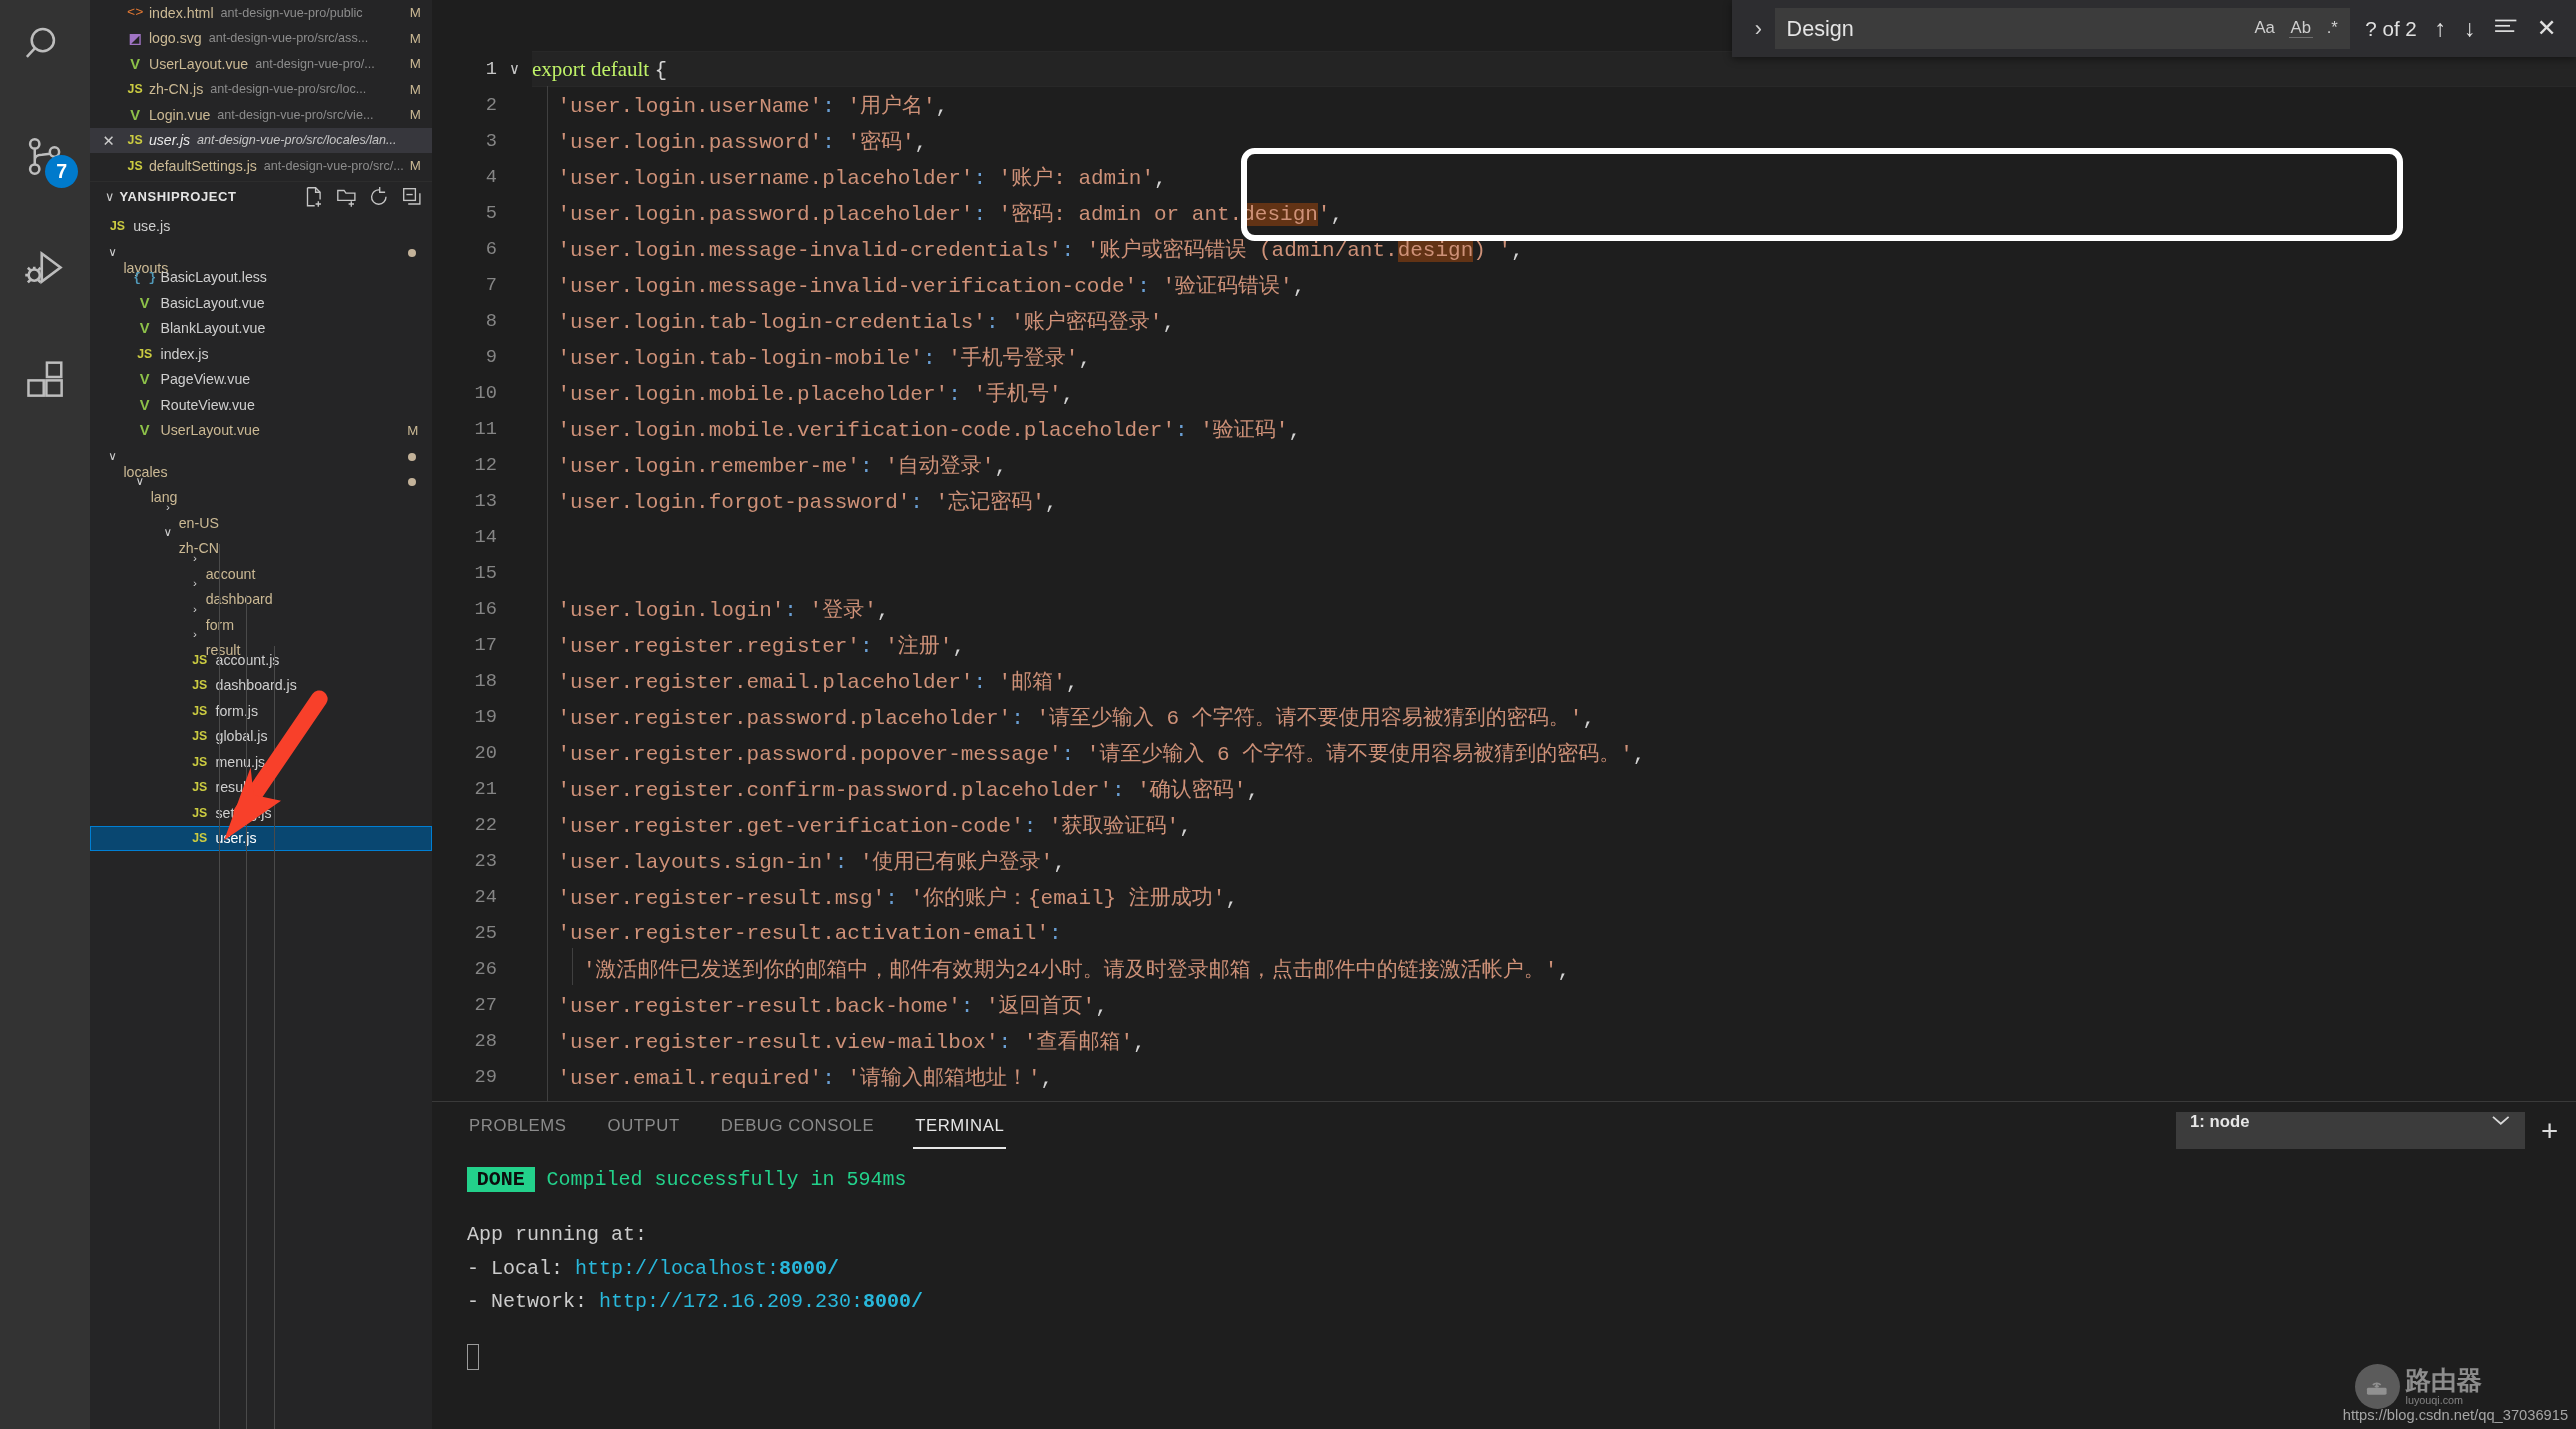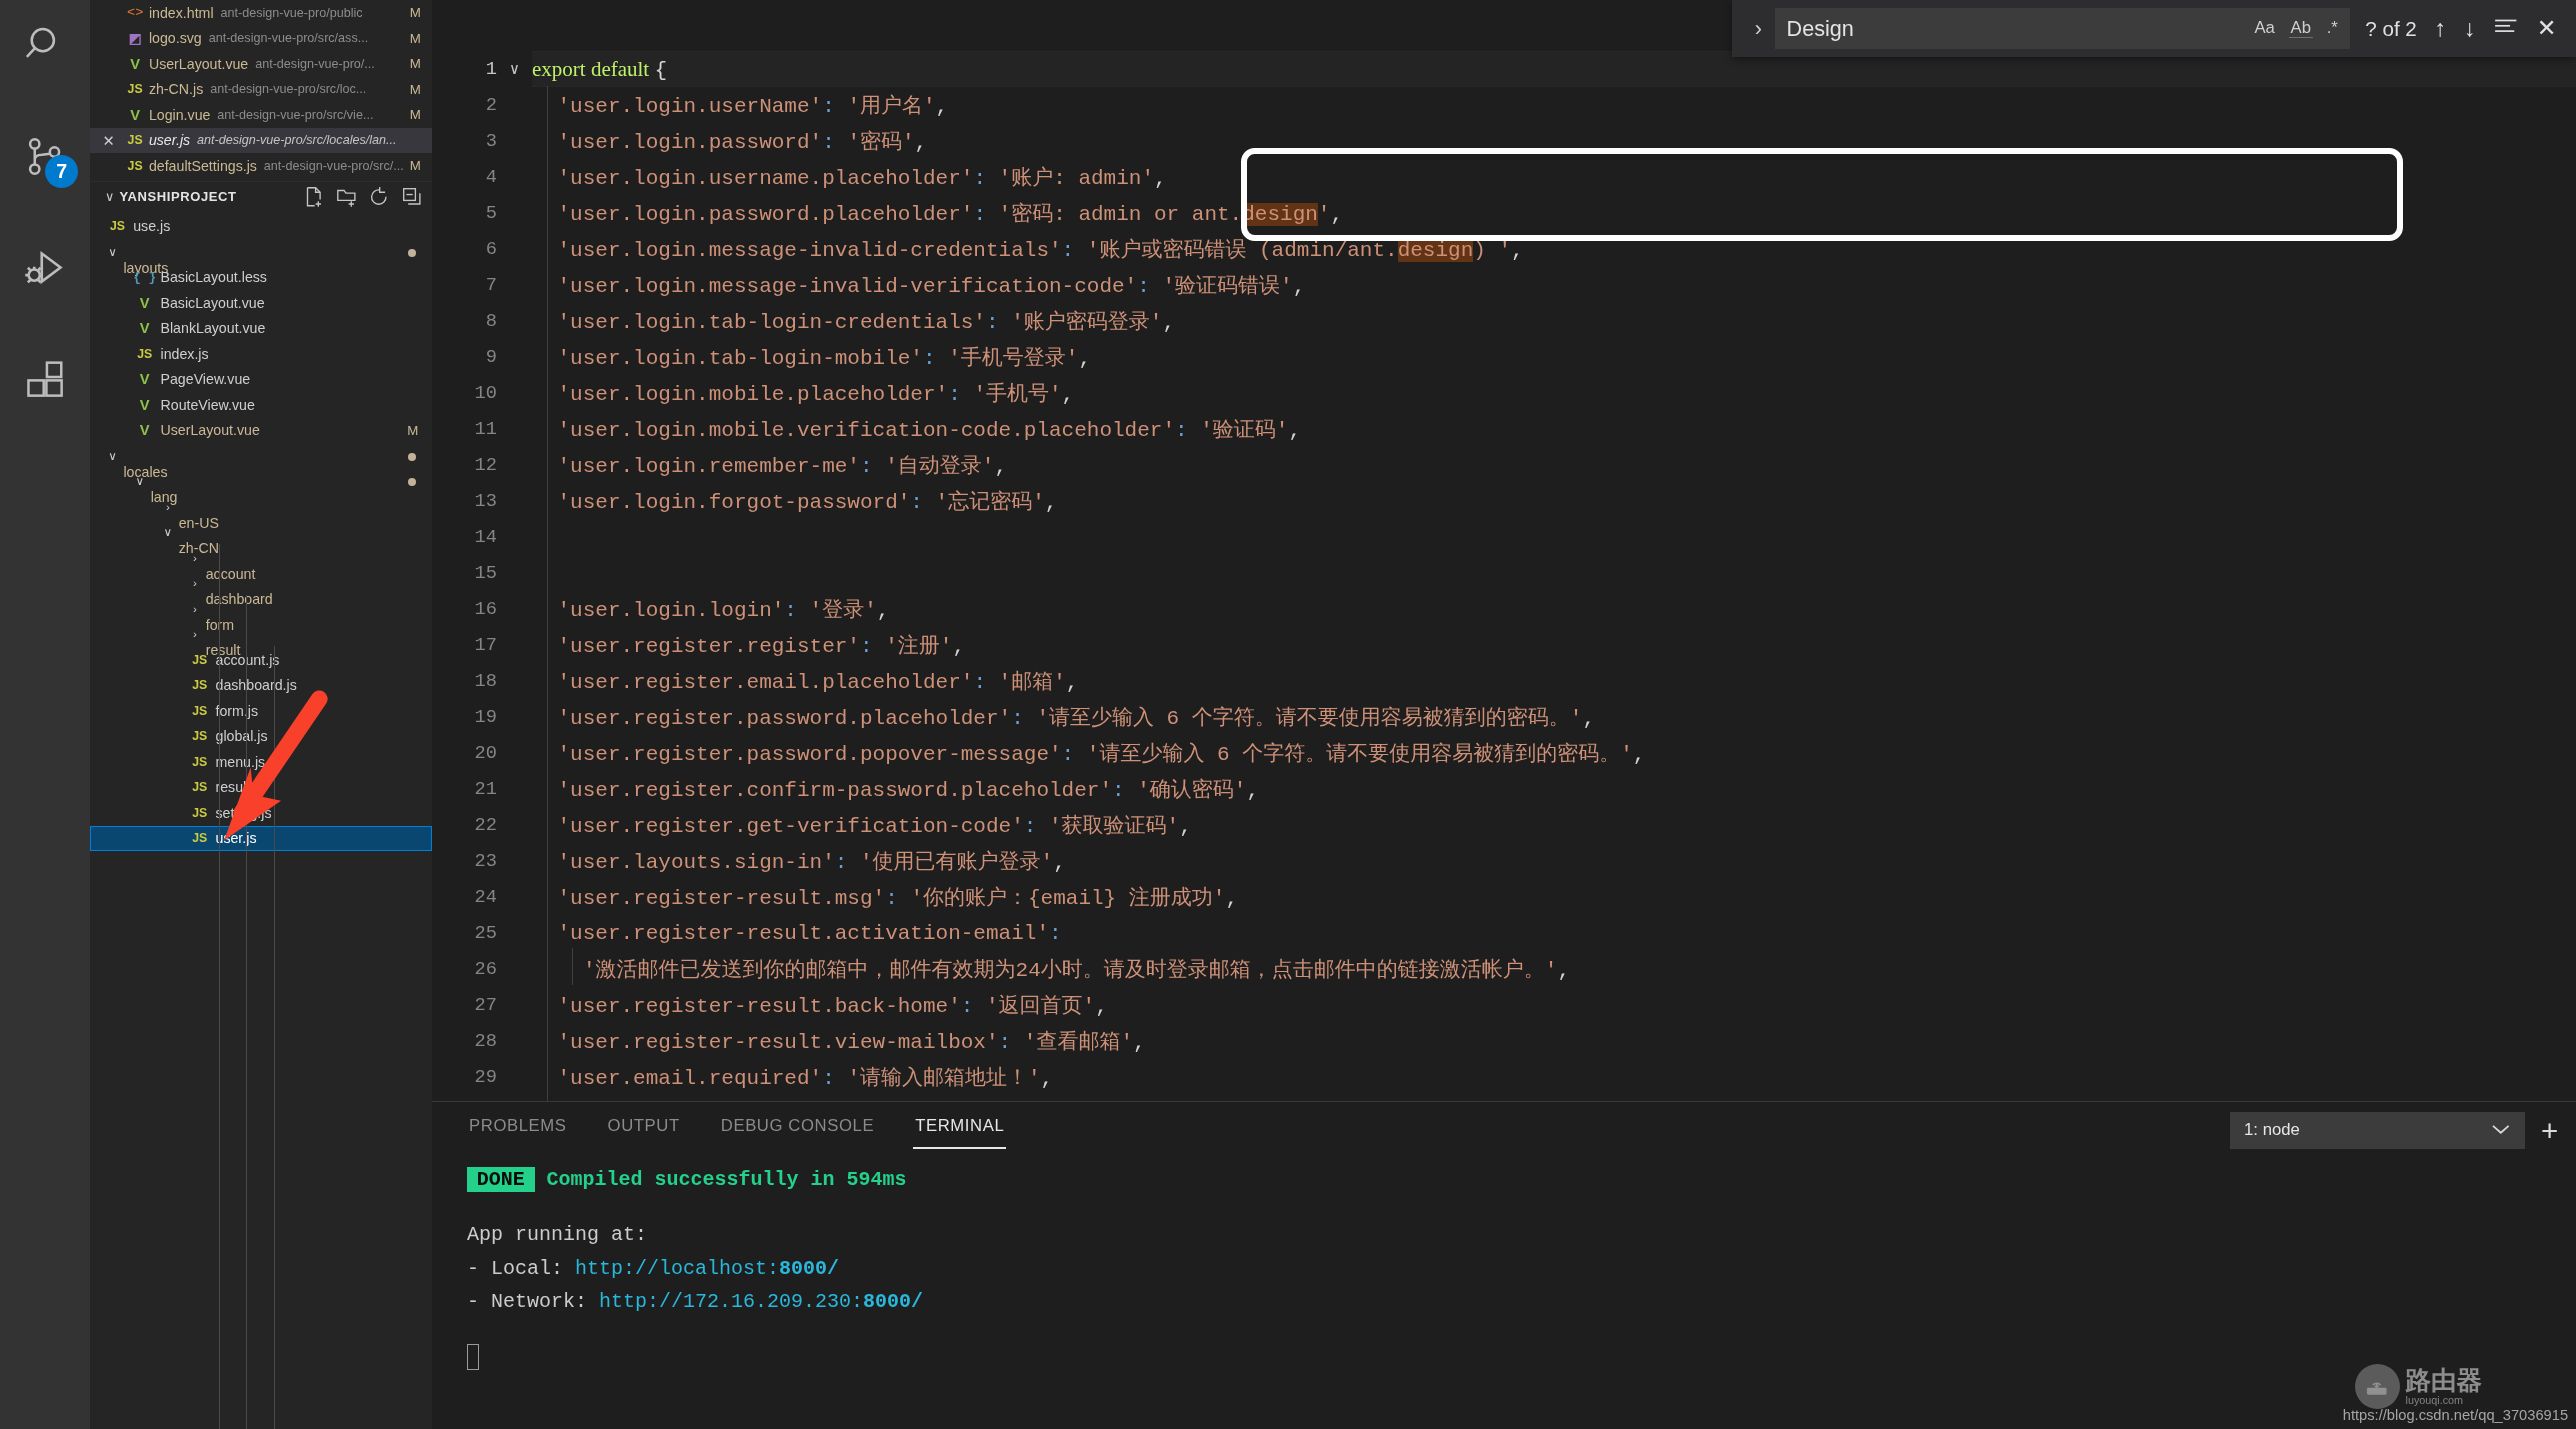--- a/index.html
+++ b/index.html
@@ -235,43 +235,43 @@
   .ptab.active { color: #e7e7e7; }
   .ptab.active::after {
     content:""; position:absolute; left:0; right:0; bottom: 0px;
     height: 2px; background: #e7e7e7;
   }
   .panel-right {
     position: absolute; right: 17.7px; top: 9.8px;
     display:flex; align-items:center; gap: 15.7px;
   }
   .term-select {
-    width: 295px; height: 37px;
+    width: 349px; height: 37px;
     background: #3c3c3c;
-    display:flex; align-items:center; justify-content: space-between;
+    display:flex; align-items:flex-start; justify-content: space-between;
     padding: 0 13.7px;
-    color: #e6e6e6; font-size: 16.7px;
+    color: #e6e6e6; font-size: 16.7px; font-weight: bold;
   }
   .plus { color:#dcdcdc; font-size: 29.5px; line-height:1; }
 
   .terminal {
     flex: 1 1 auto;
     padding: 9.8px 0 0 35px;
     font-family: "Liberation Mono", monospace;
     font-size: 20px;
     color: #cccccc;
     line-height: 1.68;
     overflow: hidden;
   }
   .tag-done {
     background: #23d18b; color: #0d0d0d;
     padding: 1px 9.8px; font-weight: bold;
     margin-right: 11.8px;
   }
-  .t-green { color: #23d18b; font-weight: bold; }
+  .t-green { color: #23d18b; }
   .t-blue  { color: #29b8db; }
   .t-blue b { color: #29b8db; }
   .t-cursor {
     display:inline-block; width: 11.8px; height: 25.5px;
     border: 1.5px solid #9b9b9b; margin-top: 25.5px;
   }
 
   
   .arrow-svg { position: absolute; left: 0; top: 0; pointer-events: none; z-index: 40; }
   .wm-url {

